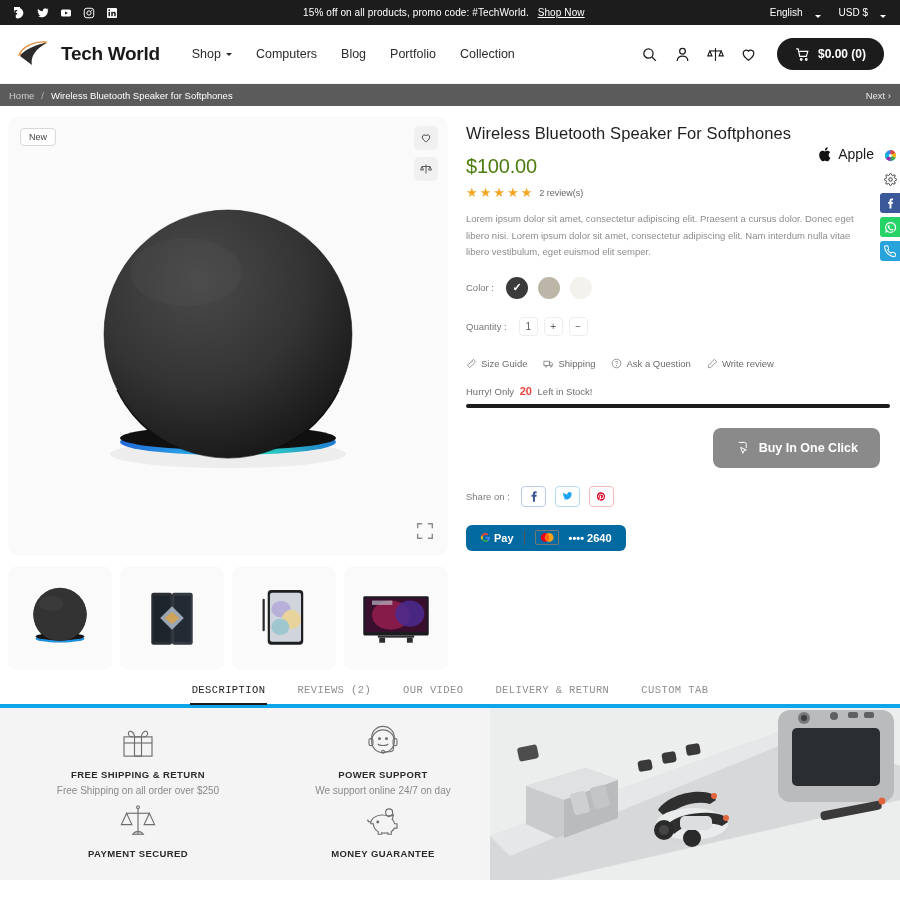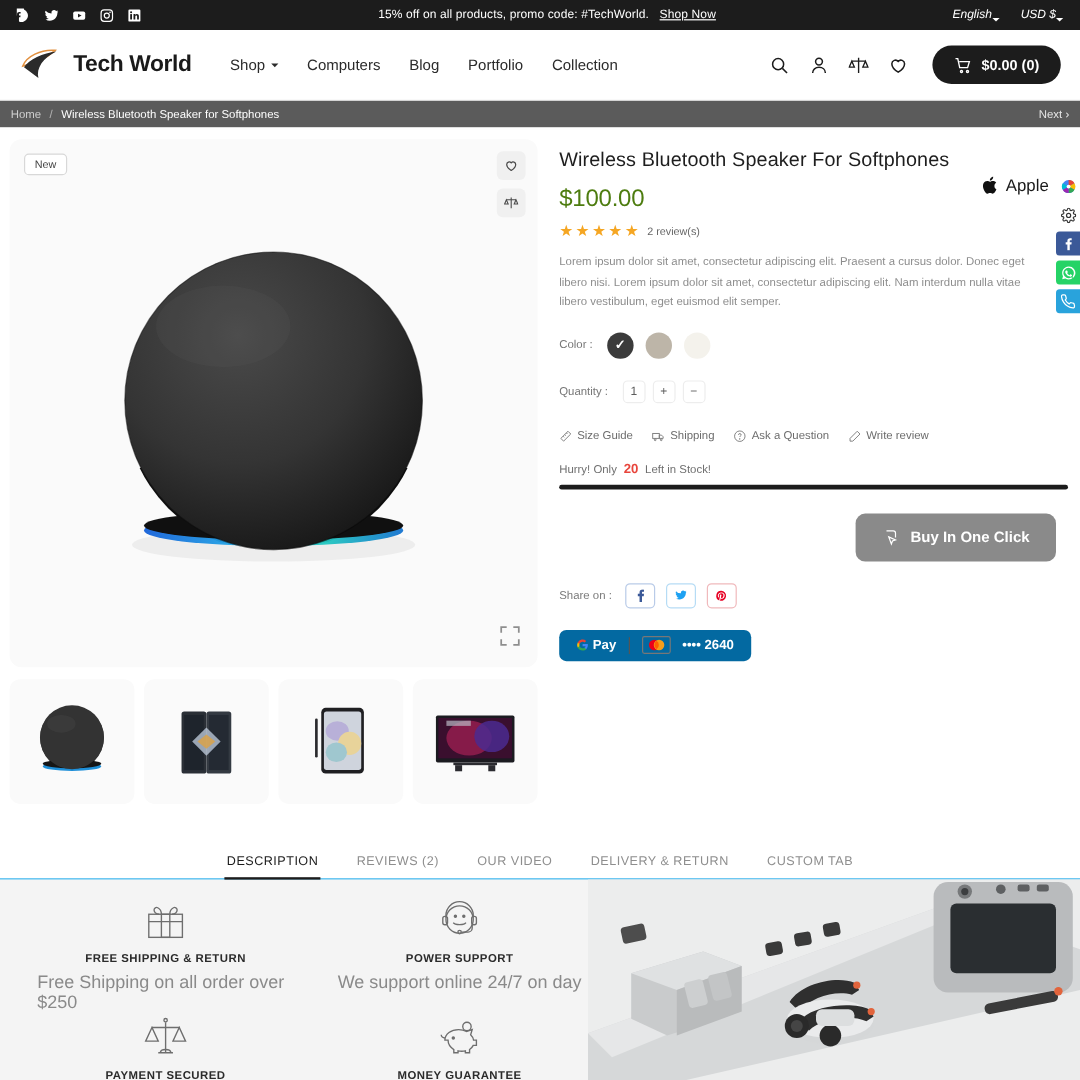--- a/index.html
+++ b/index.html
@@ -15,21 +15,21 @@
   .topbar {
     height: 25px; background: #1c1c1c; color: #ffffff;
     display: flex; align-items: center; padding: 0 8px;
     font-size: 10px;
   }
   .topbar-social { display: flex; align-items: center; gap: 11px; padding-left: 6px; }
   .topbar-social .si { width: 12px; height: 12px; display: block; fill: #fff; }
   .topbar-promo { flex: 1; text-align: center; font-size: 10px; letter-spacing: .1px; }
   .topbar-promo .shopnow { margin-left: 6px; text-decoration: underline; cursor: pointer; }
   .topbar-right { display: flex; align-items: center; gap: 18px; padding-right: 6px; font-size: 10px; }
-  .topbar-right .sel { display: flex; align-items: flex-end; gap: 0; cursor: pointer; font-style: italic; }
+  .topbar-right .sel { display: flex; align-items: flex-end; gap: 12px; cursor: pointer; }
   .caret { width: 0; height: 0; border-left: 3px solid transparent; border-right: 3px solid transparent; border-top: 3.5px solid currentColor; display:inline-block; }
 
   
   .header {
     height: 59px; background: #fff; display: flex; align-items: center;
     padding: 0 16px; border-bottom: 1px solid #f0f0f0;
   }
   .brand { display: flex; align-items: center; gap: 9px; }
   .brand-logo { width: 36px; height: 30px; position: relative; }
   .brand-name { font-size: 19px; font-weight: bold; letter-spacing: -.3px; color: #1a1a1a; }
@@ -144,36 +144,36 @@
   }
   .pay-div { width: 1px; height: 14px; background: #555; }
   .mc-chip { width: 24px; height: 15px; border: 1px solid #777; border-radius: 2px; display:flex; align-items:center; justify-content:center; }
 
   
   .floatbar { position: absolute; right: 0; top: 145px; display: flex; flex-direction: column; gap: 4px; z-index: 40; }
   .fb-item { width: 20px; height: 20px; display: flex; align-items: center; justify-content: center; border-radius: 3px 0 0 3px; cursor: pointer; }
 
   
   .tabs {
-    display: flex; justify-content: center; gap: 28px; margin-top: 36px;
-    border-bottom: 1px solid #0ea5e9; padding-bottom: 0;
+    display: flex; justify-content: center; gap: 28px; margin-top: 8px;
+    border-bottom: 4px solid #0ea5e9; padding-bottom: 0; font-family: Liberation Mono, monospace;
   }
   .tab {
     font-size: 10.5px; letter-spacing: .4px; color: #8e8e8e; padding: 6px 2px 8px 2px;
     cursor: pointer; position: relative;
   }
   .tab.active { color: #1c1c1c; }
   .tab.active::after { content:""; position: absolute; left: 0; right: 0; bottom: -1px; height: 2px; background: #1c1c1c; }
 
   
   .features-wrap { display: flex; background: #f4f4f4; height: 172px; margin-top: 0; }
   .features { width: 490px; display: grid; grid-template-columns: 1fr 1fr; grid-template-rows: 1fr 1fr; padding: 14px 0 0 0; }
   .feat { display: flex; flex-direction: column; align-items: center; justify-content: flex-start; gap: 5px; padding-left: 31px; }
   .feat-t { font-size: 9.5px; font-weight: bold; letter-spacing: .4px; color: #2b2b2b; }
-  .feat-s { font-size: 15px; color: #8a8a8a; }
+  .feat-s { font-size: 10px; color: #8a8a8a; }
   .feat-img { width: 410px; background: #e9e9ea; position: relative; overflow: hidden; }
 </style>
 </head>
 <body>
 
 <div class="topbar">
   <div class="topbar-social">
     <svg class="si" viewBox="0 0 24 24">
         <path d="M12 2a10 10 0 10-11.6 9.9v-7h-2.5V12h2.5V9.8c0-2.5 1.5-3.9 3.8-3.9 1.1 0 2.2.2 2.2.2v2.4h-1.2c-1.2 0-1.6.8-1.6 1.6V12h2.7l-.4 2.9h-2.3v7A10 10 0 0012 2z"></path>
       </svg>

